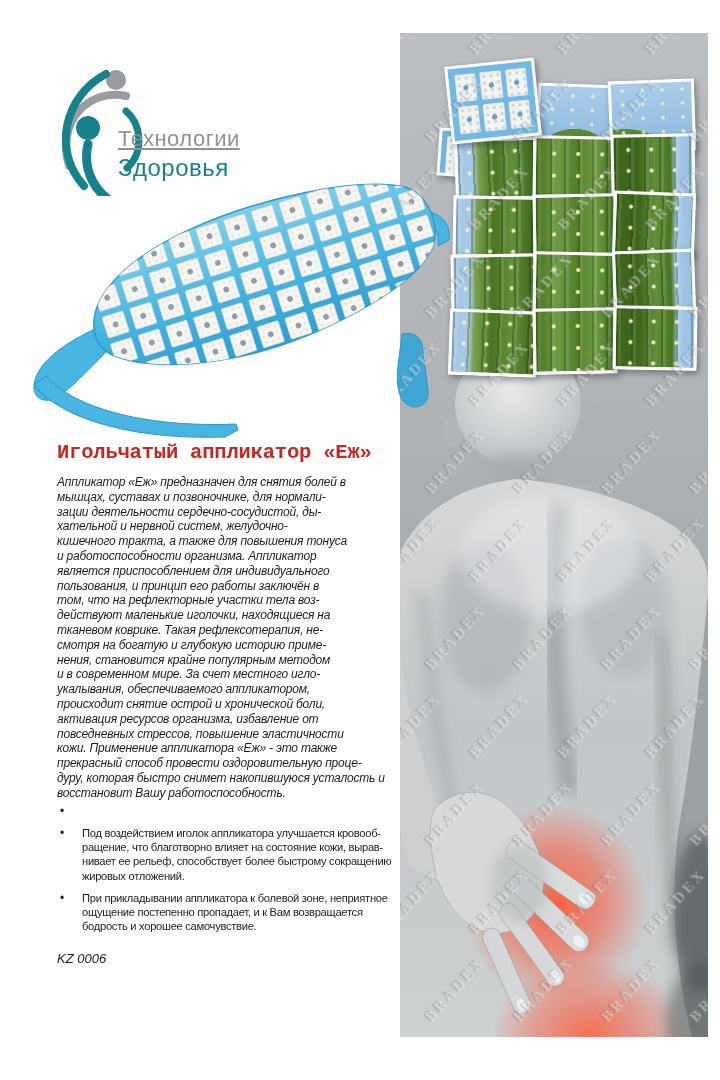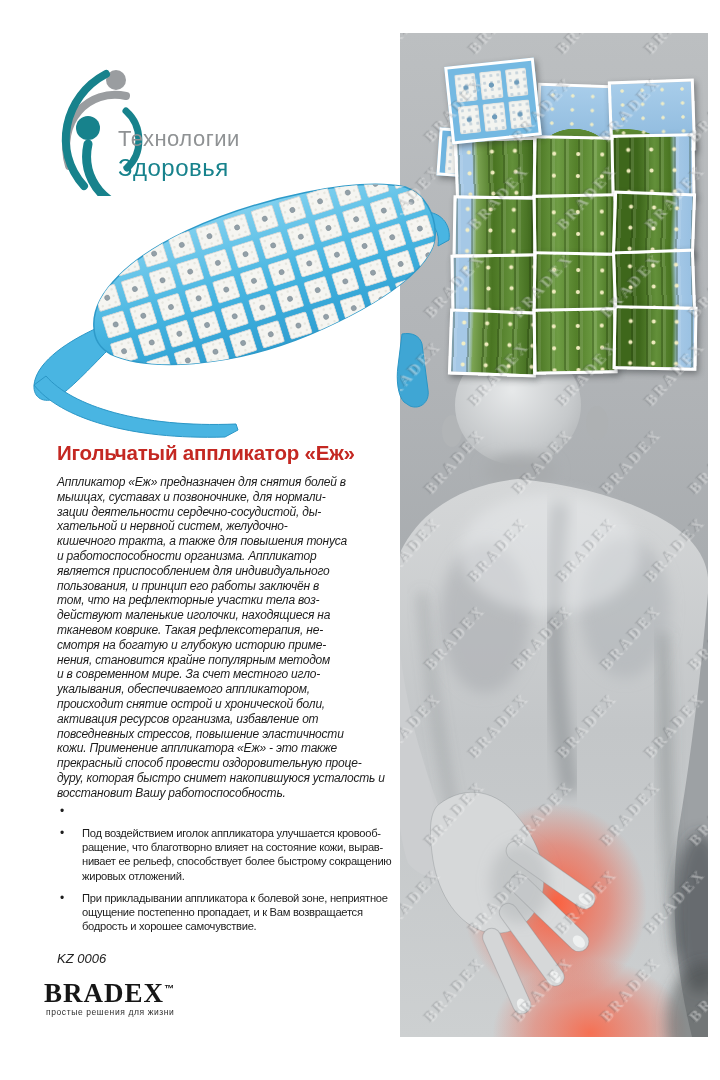--- a/index.html
+++ b/index.html
@@ -39,21 +39,21 @@
      linear-gradient(180deg,#a8cdea,#8db9dd);}
   .t-pads{background:#74b9e2;display:grid;grid-template-columns:repeat(3,1fr);gap:4px;padding:6px;box-sizing:border-box;}
   .t-padsclose{background:#6fb5e0;display:flex;gap:6px;padding:5px;box-sizing:border-box;overflow:hidden;}
   .npad{background:
      radial-gradient(circle at 50% 50%,#6f9cbb 0 2.2px,rgba(0,0,0,0) 3px),
      radial-gradient(circle,rgba(190,205,215,.8) 0 1.2px,rgba(0,0,0,0) 2px) 1px 1px/7px 7px,
      #f3f4f0;border-radius:2px;box-shadow:inset 0 0 2px rgba(90,120,140,.5);}
 
   
   .logo{position:absolute;left:44px;top:66px;z-index:4;}
-  .logo-text1{position:absolute;left:74px;top:60px;font-size:22px;color:#8f9294;letter-spacing:.5px;}
+  .logo-text1{position:absolute;left:74px;top:60px;font-size:22px;color:#8f9294;letter-spacing:.5px;text-decoration:underline;}
   .logo-text2{position:absolute;left:74px;top:88px;font-size:24px;color:var(--logo-teal);letter-spacing:.5px;}
   .title{position:absolute;left:57px;top:441px;width:345px;font-size:20.5px;font-weight:bold;
          color:var(--title-red);z-index:4;letter-spacing:-0.2px;}
   .para{position:absolute;left:57px;top:475px;width:345px;font-size:12px;line-height:14.8px;
         color:#1d1d1d;white-space:pre;z-index:4;letter-spacing:-0.2px;font-style:italic;}
   .bullets{position:absolute;left:60px;top:804px;width:345px;margin:0;padding:0;list-style:none;z-index:4;}
   .bullets li{display:flex;margin:0 0 8px 0;}
   .bullets .b{width:22px;font-size:12px;color:#1d1d1d;flex:none;}
   .bullets .bt{font-size:11.2px;line-height:14.2px;color:#1d1d1d;white-space:pre;letter-spacing:-0.3px;}
   .code{position:absolute;left:57px;top:951px;font-size:13px;font-style:italic;color:#222;z-index:4;}
@@ -325,21 +325,21 @@
       <circle cx="72" cy="14" r="10" fill="#9a9da0"></circle>
       <path d="M62,8 C20,30 8,85 40,120" stroke="#17828c" stroke-width="8" fill="none" stroke-linecap="round"></path>
       <circle cx="44" cy="62" r="12" fill="#17828c"></circle>
       <path d="M44,78 C38,105 52,128 72,138" stroke="#17828c" stroke-width="9" fill="none" stroke-linecap="round"></path>
       <path d="M82,45 C99,60 99,88 83,102" stroke="#17828c" stroke-width="7" fill="none" stroke-linecap="round"></path>
     </svg>
     <div class="logo-text1">Технологии</div>
     <div class="logo-text2">Здоровья</div>
   </div>
 
-  <h1 class="title" style="margin:0;">Игольчатый аппликатор «Еж»</h1>
+  <h1 class="title" style="margin:0;font-family:Liberation Mono, monospace;">Игольчатый аппликатор «Еж»</h1>
   <div class="para">Аппликатор «Еж» предназначен для снятия болей в
 мышцах, суставах и позвоночнике, для нормали-
 зации деятельности сердечно-сосудистой, ды-
 хательной и нервной систем, желудочно-
 кишечного тракта, а также для повышения тонуса
 и работоспособности организма. Аппликатор
 является приспособлением для индивидуального
 пользования, и принцип его работы заключён в
 том, что на рефлекторные участки тела воз-
 действуют маленькие иголочки, находящиеся на
@@ -368,17 +368,13 @@
       </li>
       <li>
         <span class="b">•</span>
         <span class="bt">При прикладывании аппликатора к болевой зоне, неприятное
 ощущение постепенно пропадает, и к Вам возвращается
 бодрость и хорошее самочувствие.</span>
       </li>
     </ul>
   <div class="code">KZ 0006</div>
 
-  <div class="brand">
-    <div><span class="brand-name">BRADEX</span><span class="brand-tm">™</span></div>
-    <div class="brand-tag">простые решения для жизни</div>
-  </div>
 </div>
 
 </body></html>

